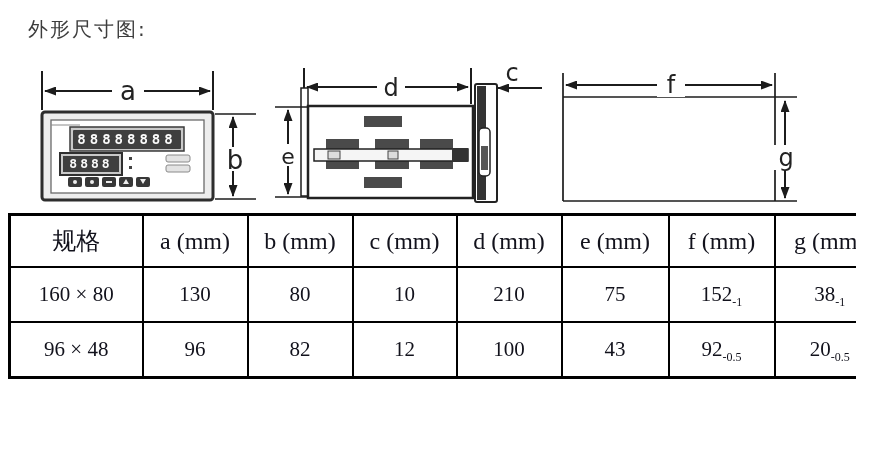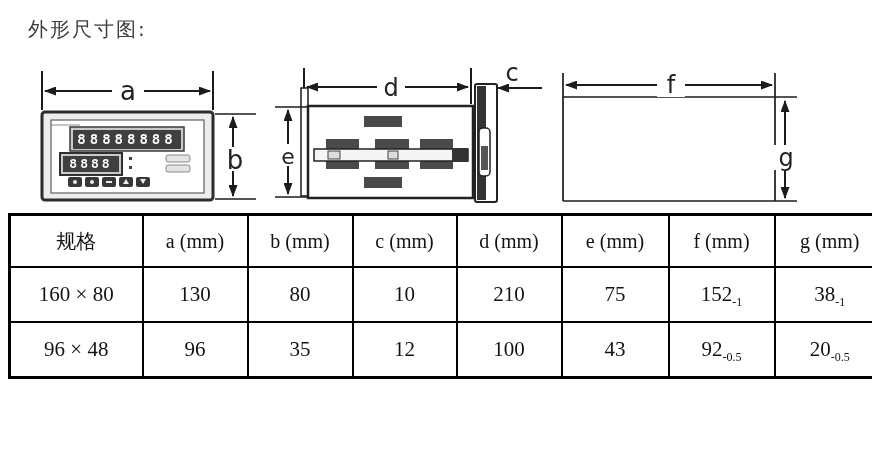--- a/index.html
+++ b/index.html
@@ -1,28 +1,28 @@
 <!DOCTYPE html>
 <html><head>
 <meta charset="utf-8">
 <style>
   html,body{margin:0;padding:0;background:#fff;}
   body{width:892px;height:450px;position:relative;font-family:"Liberation Serif",serif;}
-  .page{position:absolute;left:0;top:0;width:856px;height:450px;background:#ffffff;overflow:hidden;padding-left:16px;}
+  .page{position:absolute;left:0;top:0;width:856px;height:450px;background:#ffffff;overflow:hidden;}
   .section-title{position:absolute;top:16px;font-family:"DejaVu Sans",sans-serif;font-size:20px;color:#3d3d3d;letter-spacing:2px;white-space:nowrap;}
   .title-outline{left:28px;}
   .title-cutout{left:583px;}
   svg.diagrams{position:absolute;left:0;top:0;}
   .dimline{stroke:#1c1c1c;stroke-width:2;fill:none;}
   .thinline{stroke:#1c1c1c;stroke-width:1.7;fill:none;}
   .dimletter{font-family:"DejaVu Sans",sans-serif;fill:#222;text-anchor:middle;}
   .digits{font-family:"DejaVu Sans Mono",monospace;font-weight:bold;fill:#fbfbfb;text-anchor:middle;}
   .spec-table{position:absolute;left:8px;top:213px;width:876px;border-collapse:collapse;table-layout:fixed;border:3px solid #000;}
   .spec-table th,.spec-table td{border:2px solid #000;text-align:center;vertical-align:middle;padding:0;color:#12121c;font-weight:normal;background:#fff;}
-  .spec-table th{height:50px;font-size:20px;}
+  .spec-table th{height:50px;font-size:24px;}
   .spec-table td{height:53px;font-size:21px;}
   .spec-table sub{font-size:12px;line-height:0;}
 </style>
 </head>
 <body>
 
 <div class="page">
 
   <div class="section-title title-outline">外形尺寸图:</div>
 
@@ -159,21 +159,21 @@
         <td>80</td>
         <td>10</td>
         <td>210</td>
         <td>75</td>
         <td><span>152</span><sub>-1</sub></td>
         <td><span>38</span><sub>-1</sub></td>
       </tr>
       <tr>
         <td>96 × 48</td>
         <td>96</td>
-        <td>35</td>
+        <td>82</td>
         <td>12</td>
         <td>100</td>
         <td>43</td>
         <td><span>92</span><sub>-0.5</sub></td>
         <td><span>20</span><sub>-0.5</sub></td>
       </tr>
     </tbody>
   </table>
 
 </div>

